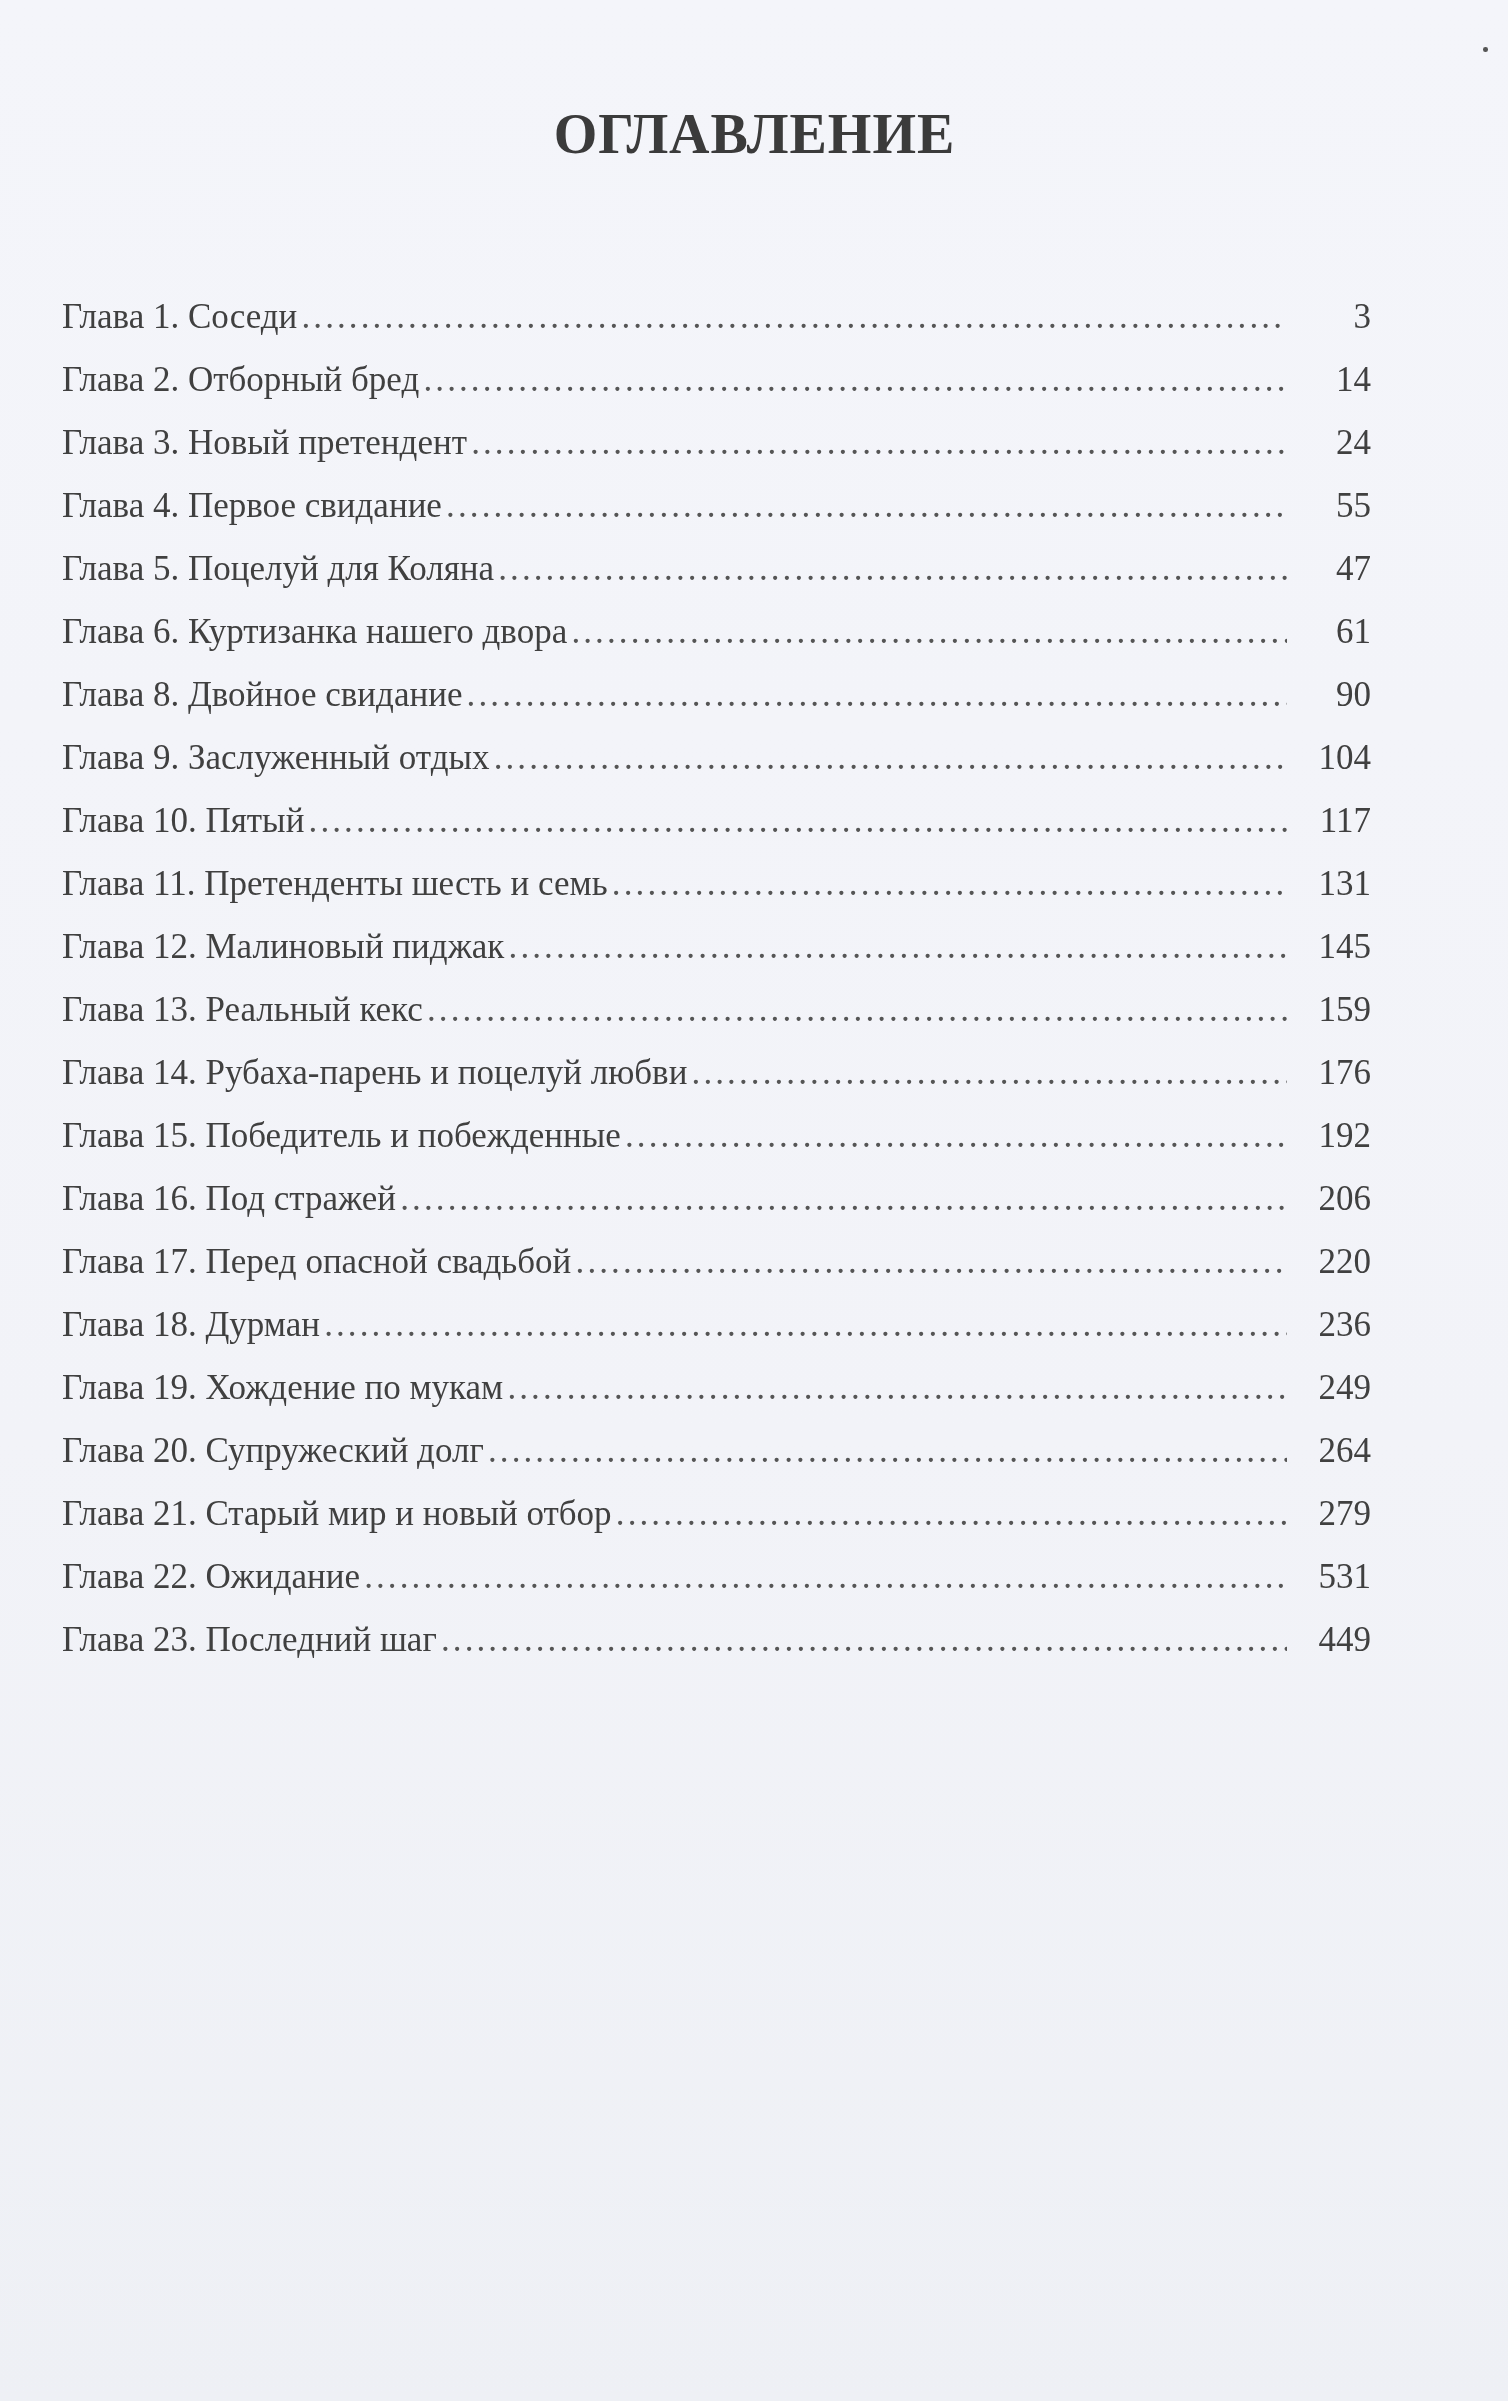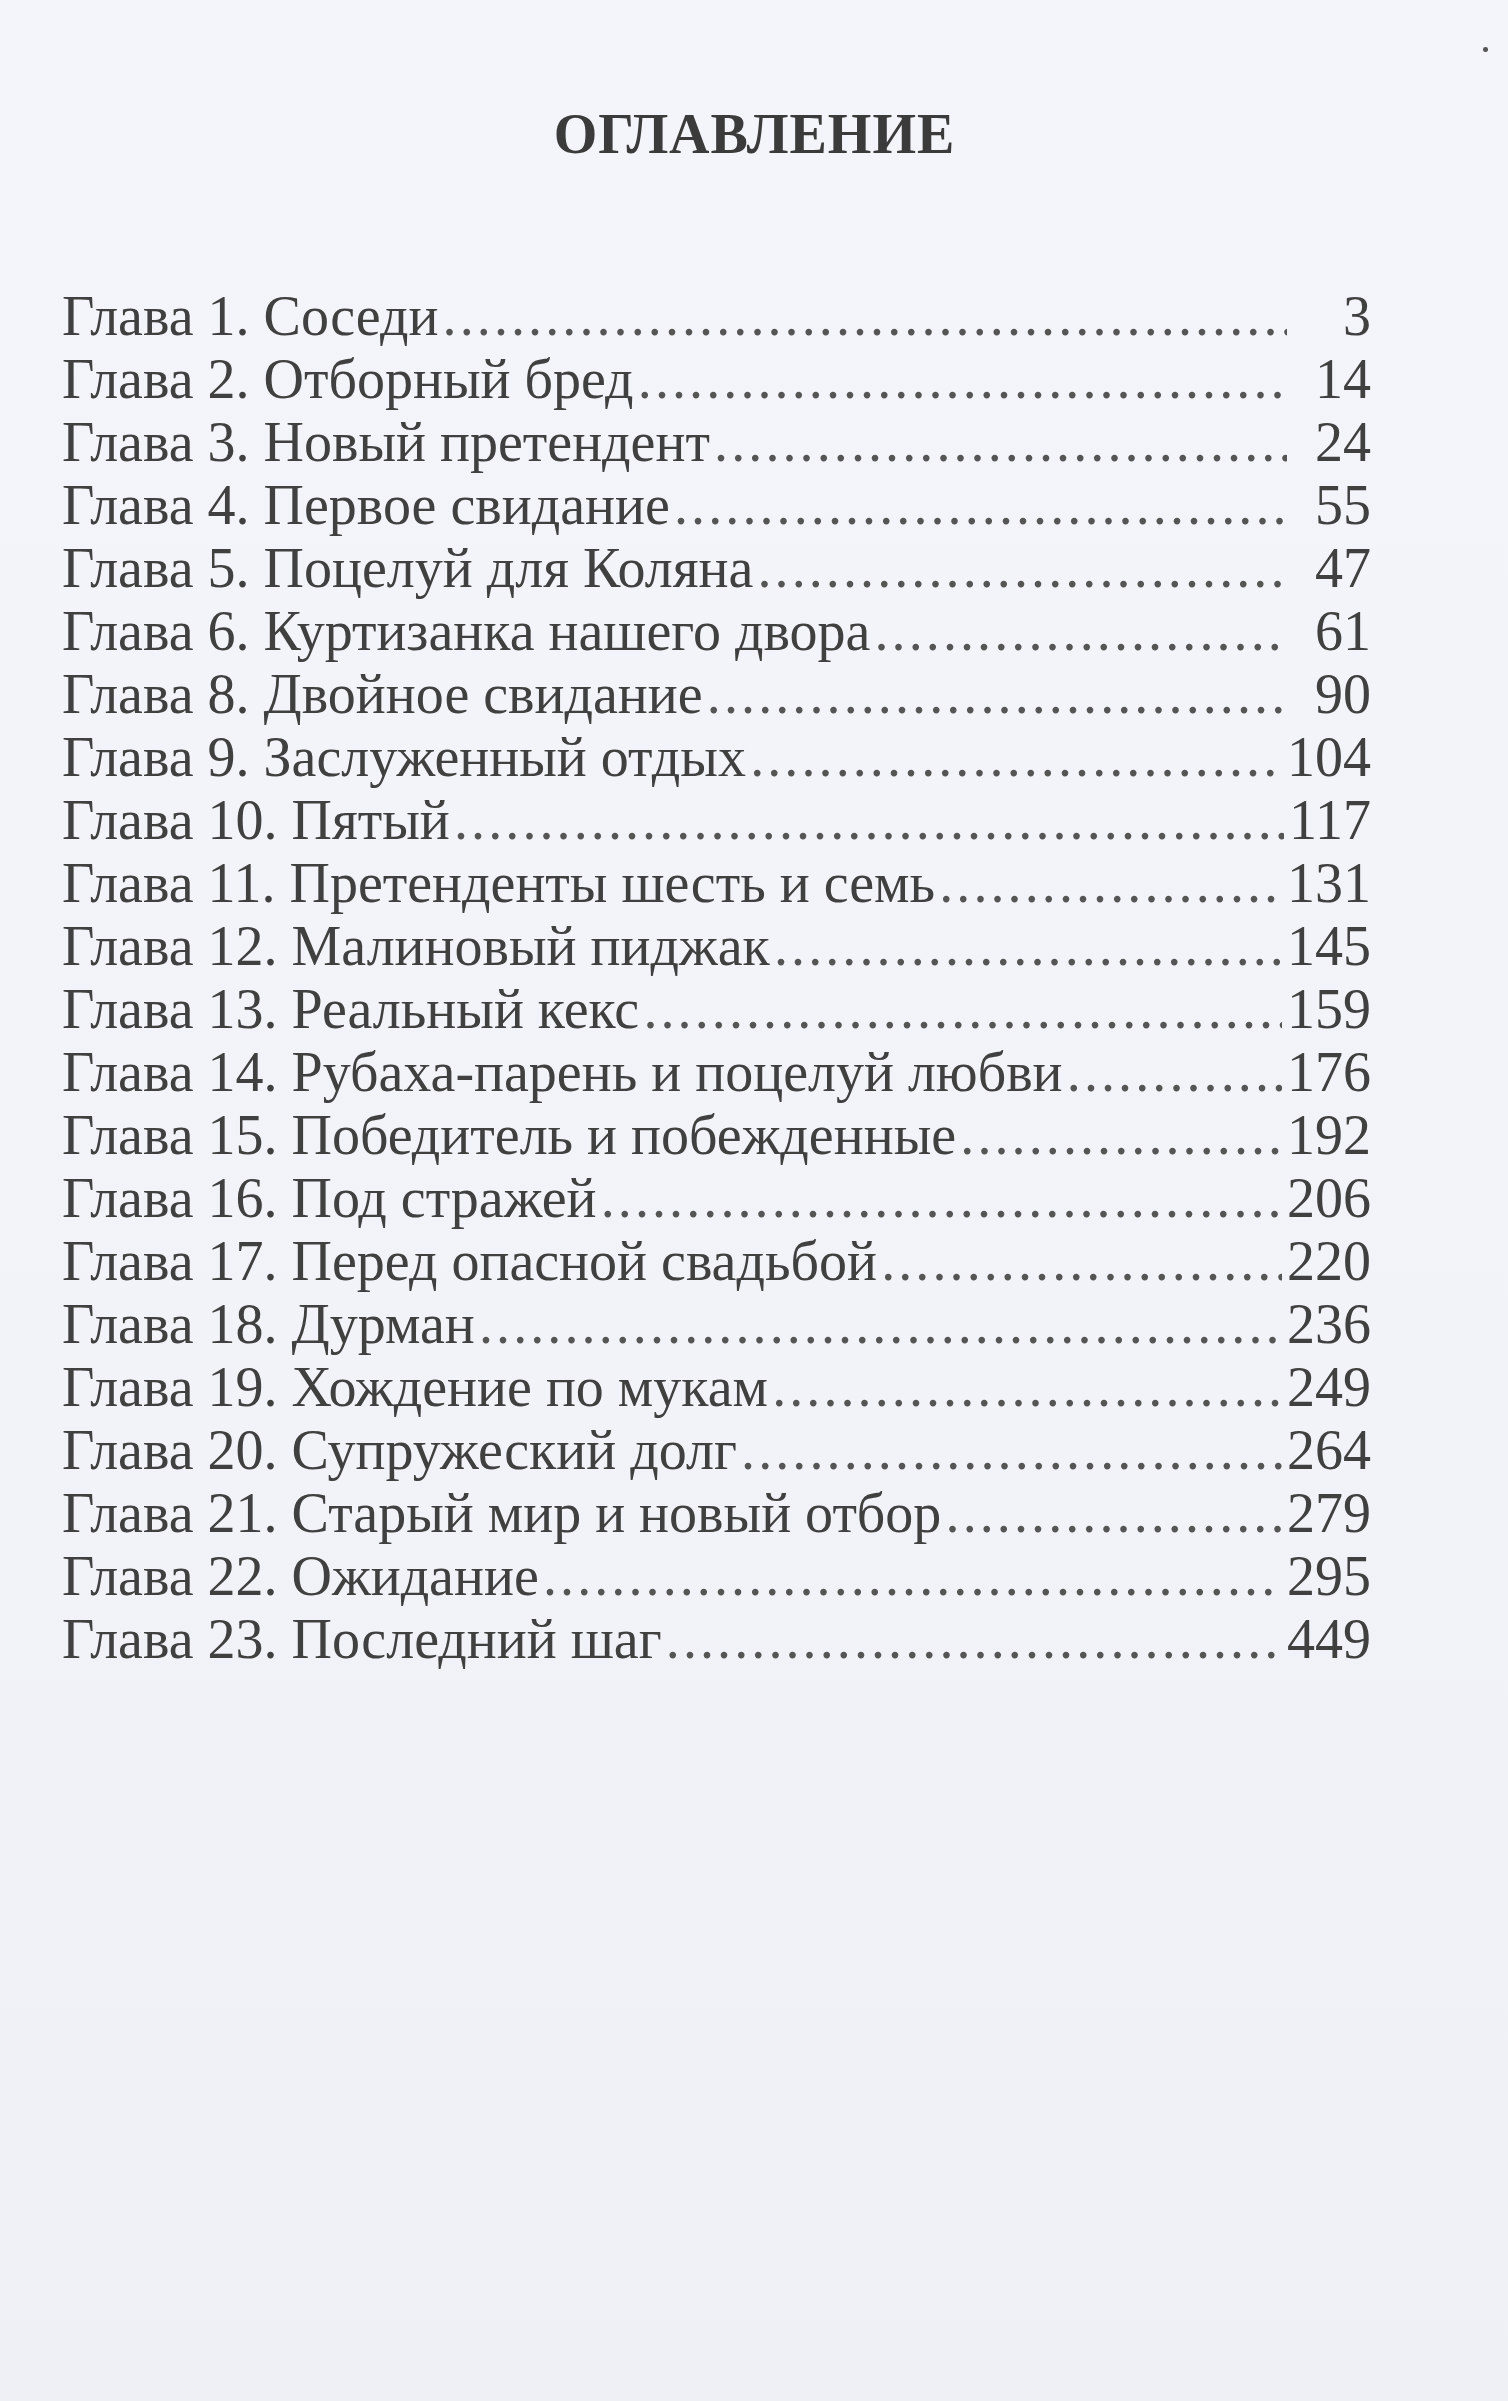--- a/index.html
+++ b/index.html
@@ -36,21 +36,21 @@
     .toc {
       position: absolute;
       top: 285px;
       left: 62px;
       width: 1309px;
     }
     .toc-row {
       display: flex;
       align-items: baseline;
       height: 63px;
-      font-size: 56px;
+      font-size: 35px;
       line-height: 63px;
       color: #404040;
     }
     .toc-row .label {
       white-space: nowrap;
       flex: 0 0 auto;
       padding-right: 4.2px;
     }
     .toc-row .dots {
       flex: 1 1 auto;
@@ -183,21 +183,21 @@
       <span class="page-num">264</span>
     </div>
     <div class="toc-row">
       <span class="label">Глава 21. Старый мир и новый отбор</span>
       <span class="dots"></span>
       <span class="page-num">279</span>
     </div>
     <div class="toc-row">
       <span class="label">Глава 22. Ожидание</span>
       <span class="dots"></span>
-      <span class="page-num">295</span>
+      <span class="page-num">531</span>
     </div>
     <div class="toc-row">
       <span class="label">Глава 23. Последний шаг</span>
       <span class="dots"></span>
       <span class="page-num">449</span>
     </div>
   </div>
 </div>
 
 

